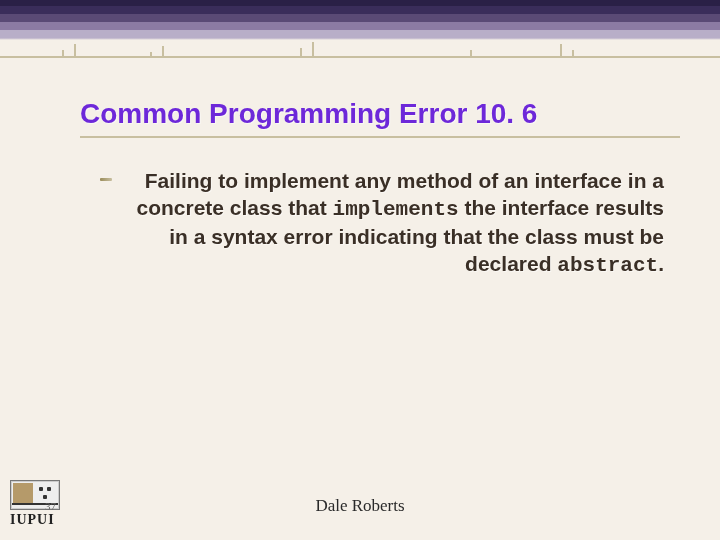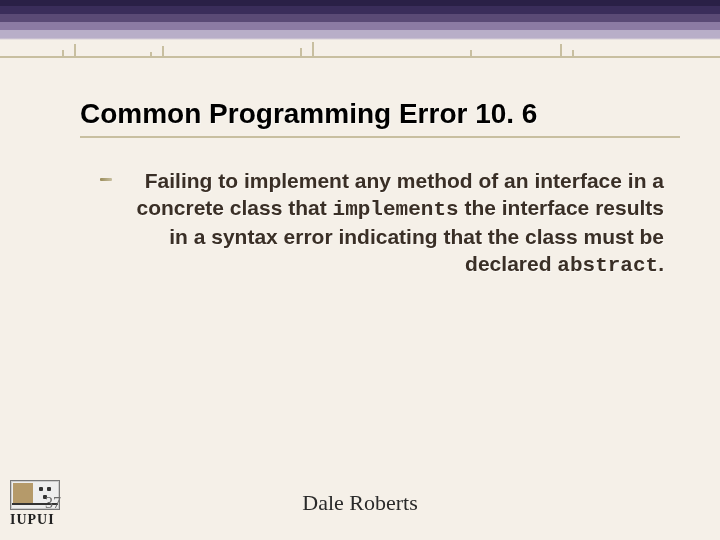--- a/index.html
+++ b/index.html
@@ -28,21 +28,21 @@
   .nick {
     position: absolute; bottom: 0; width: 2px; height: 10px;
     background: #c8bfa0;
   }
   .title {
     position: absolute;
     top: 98px; left: 80px; right: 40px;
     font-family: Verdana, sans-serif;
     font-weight: bold;
     font-size: 28px;
-    color: #000000;
+    color: #6d28d9;
     text-shadow: 1px 1px 1px rgba(255,255,255,.6);
     border-bottom: 2px solid #c8bfa0;
     padding-bottom: 6px;
   }
   .content {
     position: absolute;
     top: 168px; left: 120px; right: 56px;
   }
   .bullet {
     position: absolute;
@@ -86,30 +86,30 @@
   }
   .iupui .txt {
     margin-top: 2px;
     font-family: "Times New Roman", serif;
     font-weight: bold; font-size: 14px; letter-spacing: 1px;
     color: #222;
   }
   .slidenum {
     position: absolute;
     left: 38px; bottom: 28px;
-    font-size: 16px; color: #6a6a6a;
+    font-size: 11px; color: #6a6a6a;
     font-family: Liberation Serif, serif;
     margin-left: 7px;
   }
   .footer-author {
     position: absolute;
     bottom: 24px; left: 0; right: 0;
     text-align: center;
     font-family: "Times New Roman", serif;
-    font-size: 22px;
+    font-size: 17px;
     color: #2a2a2a;
   }
 </style>
 </head>
 <body>
 
 <div class="top-band">
   <div class="nicks">
     <span class="nick" style="left:62px;height:8px"></span>
     <span class="nick" style="left:74px;height:14px"></span>

